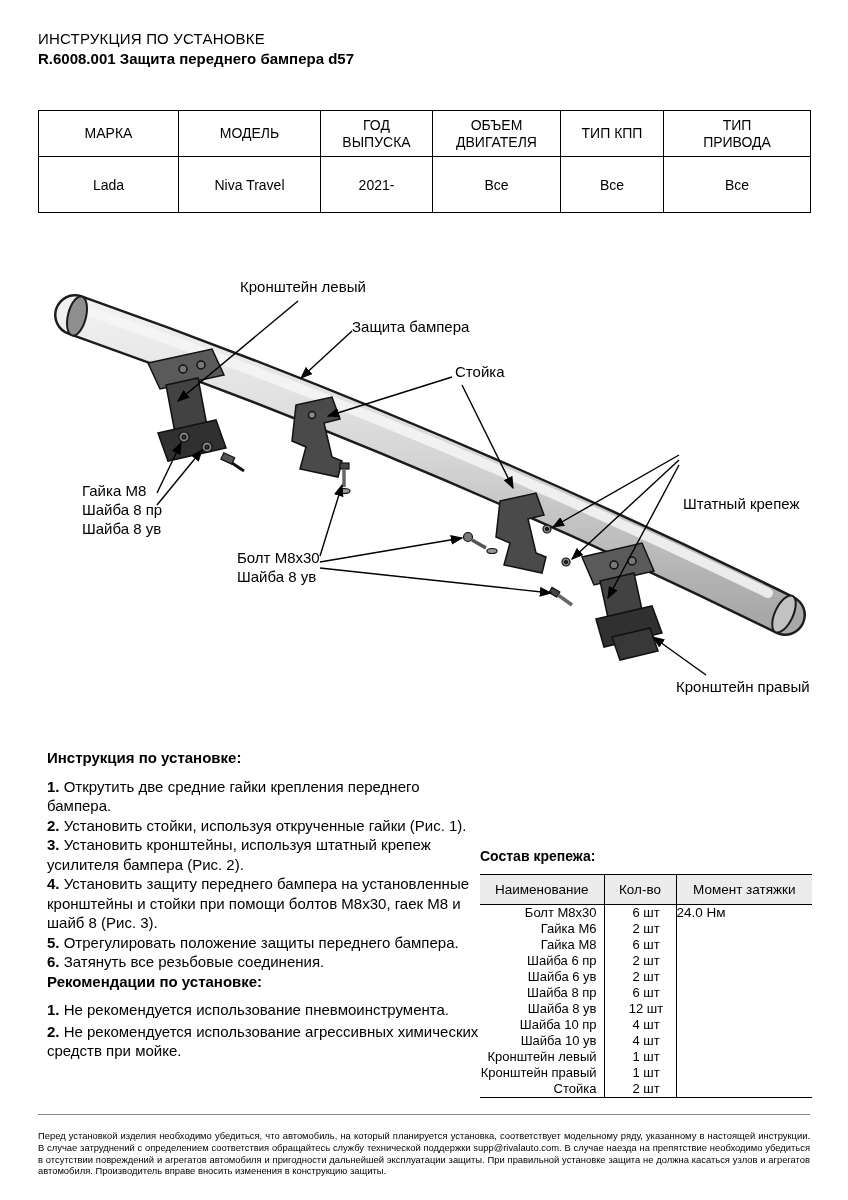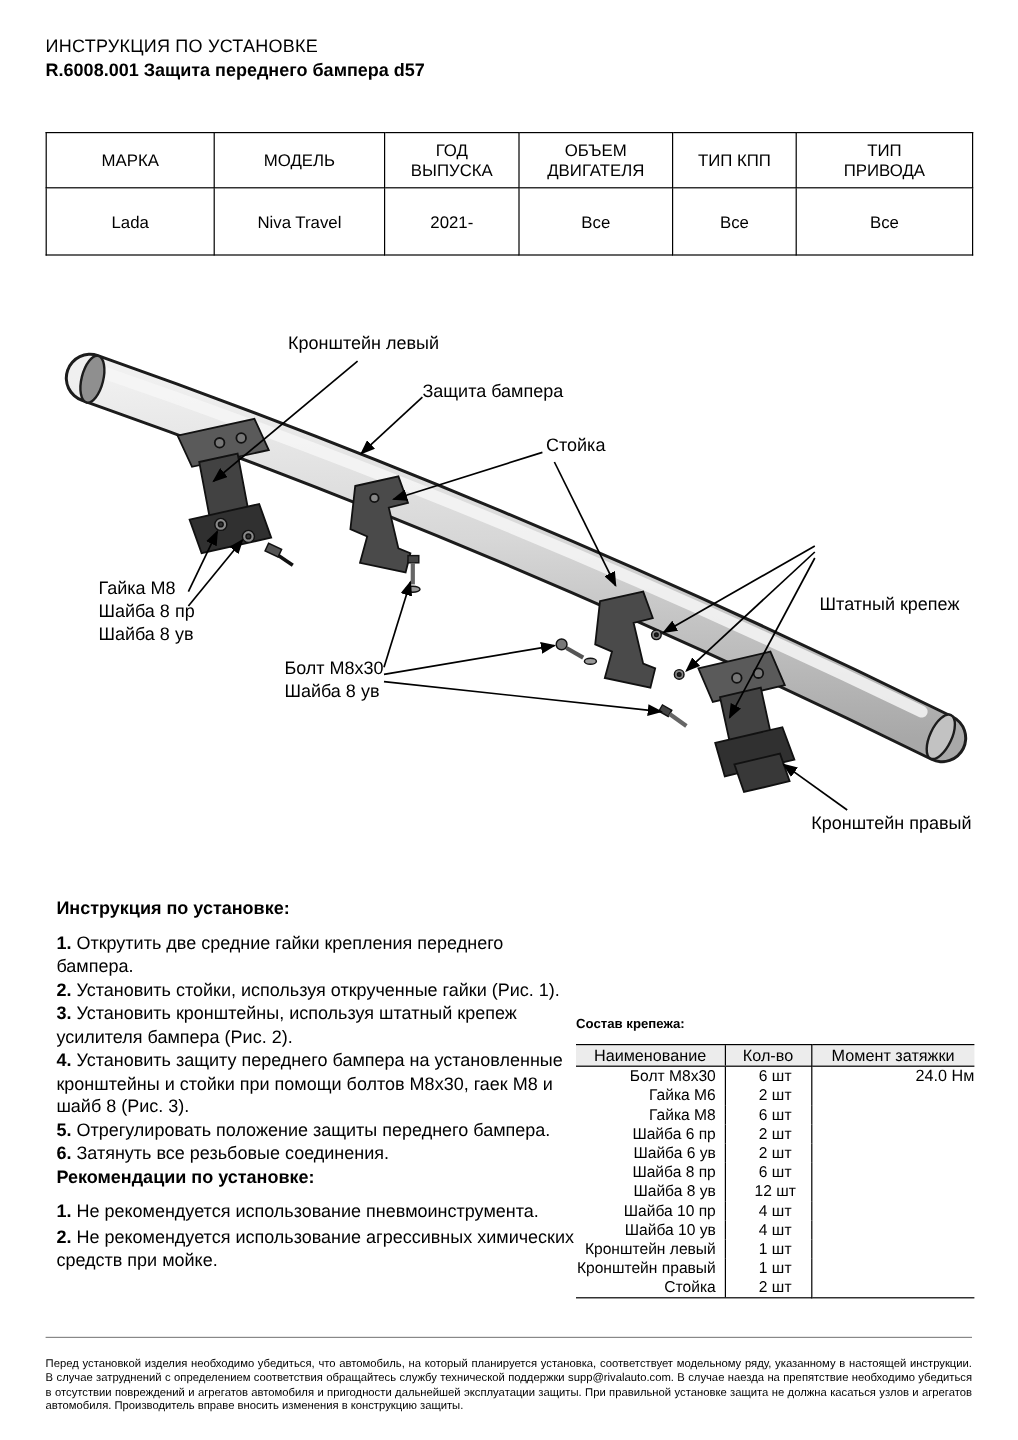--- a/index.html
+++ b/index.html
@@ -20,29 +20,29 @@
   .diagram svg { position:absolute; left:0; top:0; }
   .dlabel { position:absolute; font-size:15px; line-height:19px; white-space:pre-line; }
 
   .instr { position:absolute; left:47px; top:748px; width:436px; font-size:15px; line-height:19.5px; }
   .instr h3 { font-size:15px; font-weight:bold; margin:0 0 9px; }
   .step { margin:0; }
   .rec-title { margin:17px 0 16px; }
   .rec { margin:0 0 2px; }
 
   .fast-wrap { position:absolute; left:480px; top:848px; width:332px; }
-  .fast-title { font-size:11px; font-weight:bold; margin-bottom:10px; }
+  .fast-title { font-size:14px; font-weight:bold; margin-bottom:10px; }
   table.fast { border-collapse:collapse; width:100%; font-size:13px; }
-  table.fast th { font-weight:normal; font-size:13.5px; border-top:1.5px solid #000; border-bottom:1.5px solid #000; background:#ececec; height:18px; }
+  table.fast th { font-weight:normal; font-size:13.5px; border-top:1.5px solid #000; border-bottom:1.5px solid #000; background:#ececec; height:30px; }
   table.fast td { height:16px; line-height:16px; }
   table.fast th:nth-child(2), table.fast td:nth-child(2) { border-left:1px solid #000; border-right:1px solid #000; }
   table.fast tr.last td { border-bottom:1.5px solid #000; }
   td.fname { text-align:right; padding-right:7px; }
   td.fqty { text-align:center;padding-left:12px; }
-  td.ftq { text-align:right; font-size:13.5px; }
+  td.ftq { text-align:left; font-size:13.5px; }
 
   .footer { position:absolute; left:38px; top:1114px; width:772px; font-size:9.4px; line-height:11.8px; text-align:justify; border-top:1px solid #888; padding-top:15px; }
 </style>
 </head>
 <body>
 
 <div class="page">
 
   <header class="doc-header">
     <div class="t1">ИНСТРУКЦИЯ ПО УСТАНОВКЕ</div>

